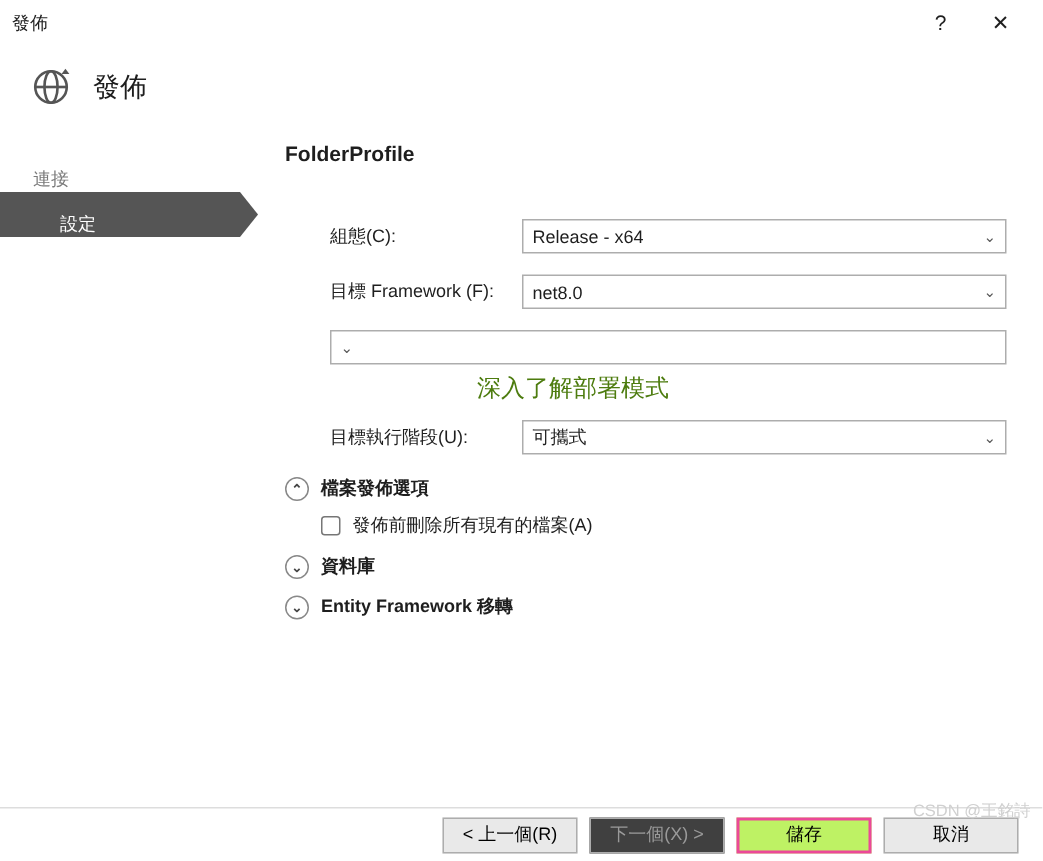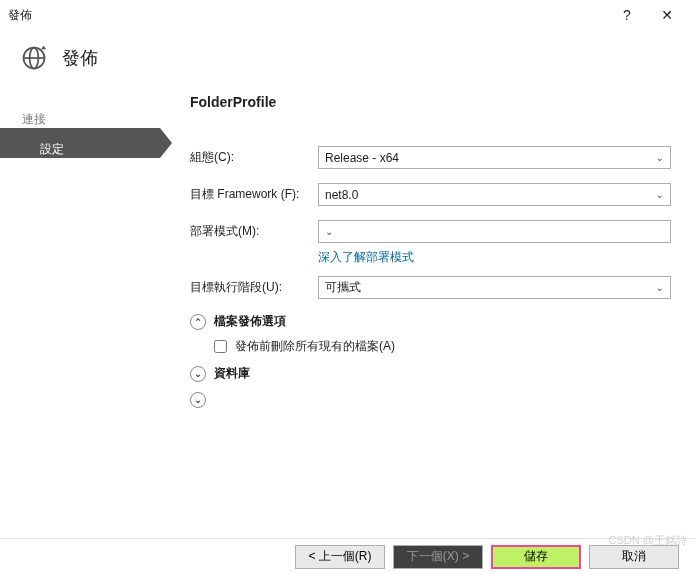--- a/index.html
+++ b/index.html
@@ -17,27 +17,27 @@
 .body { flex: 1; display: flex; overflow: hidden; }
 
 .sidebar { width: 160px; padding-top: 8px; }
 .side-item { height: 30px; display: flex; align-items: flex-end; padding: 0 22px; font-size: 12px; color: #7a7a7a; cursor: pointer; position: relative; }
 .side-item.selected { background: #555; color: #fff; padding-left: 40px; }
 .side-item.selected::after { content: ""; position: absolute; right: -12px; top: 50%; transform: translateY(-50%); border-left: 12px solid #555; border-top: 15px solid transparent; border-bottom: 15px solid transparent; }
 
 .main { flex: 1; padding: 4px 24px 0 30px; }
 .profile-title { font-size: 14px; font-weight: 600; margin-bottom: 36px; }
 
-.form-row { display: flex; align-items: center; margin-bottom: 14px; }
+.form-row { display: flex; align-items: center; margin-bottom: 14px; margin-left: 30px; }
 .form-row .lbl { width: 128px; font-size: 12px; }
 .form-row .select { flex: 1; height: 23px; border: 1px solid #adadad; background: #fff; font-size: 12px; padding: 0 6px; display: flex; align-items: center; justify-content: space-between; cursor: pointer; }
 .form-row .select .chev { font-size: 10px; color: #555; }
 
 .sub-link { margin-left: 128px; margin-top: -8px; margin-bottom: 10px; }
-.sub-link a { color: #0369a1; font-size: 12px; text-decoration: none; cursor: pointer; }
+.sub-link a { color: #4d7c0f; font-size: 16px; text-decoration: none; cursor: pointer; }
 
 .section { display: flex; align-items: center; gap: 8px; margin: 10px 0 8px 0; font-size: 12px; font-weight: 600; }
 .section .exp { width: 16px; height: 16px; border: 1px solid #888; border-radius: 50%; display: flex; align-items: center; justify-content: center; font-size: 9px; color: #444; cursor: pointer; background: #fff; }
 
 .checkbox-row { display: flex; align-items: center; gap: 8px; margin: 2px 0 10px 24px; font-size: 12px; }
 .checkbox-row input { width: 13px; height: 13px; }
 
 .footer { height: 36px; display: flex; align-items: center; justify-content: flex-end; padding: 0 16px; gap: 8px; border-top: 1px solid #ddd; }
 .footer button { height: 24px; min-width: 90px; border: 1px solid #adadad; background: #e9e9e9; font-size: 12px; cursor: pointer; padding: 0 10px; }
 .footer button:disabled { color: #9a9a9a; background: #404040; cursor: default; }
@@ -89,21 +89,20 @@
 
     <div class="form-row">
       <span class="lbl">目標 Framework (F):</span>
       <div class="select">
         <span>net8.0</span>
         <span class="chev">⌄</span>
       </div>
     </div>
 
     <div class="form-row">
-      <span class="lbl">部署模式(M):</span>
       <div class="select">
         <span class="chev">⌄</span>
       </div>
     </div>
     <div class="sub-link">
       <a>深入了解部署模式</a>
     </div>
 
     <div class="form-row">
       <span class="lbl">目標執行階段(U):</span>
@@ -122,20 +121,21 @@
       <span>發佈前刪除所有現有的檔案(A)</span>
     </label>
 
     <div class="section">
       <span class="exp">⌄</span>
       <span>資料庫</span>
     </div>
 
     <div class="section">
       <span class="exp">⌄</span>
+      <span>Entity Framework 移轉</span>
     </div>
   </div>
 </div>
 
 <div class="footer">
   <button>&lt; 上一個(R)</button>
   <button disabled="">下一個(X) &gt;</button>
   <button class="primary">儲存</button>
   <button>取消</button>
 </div>

